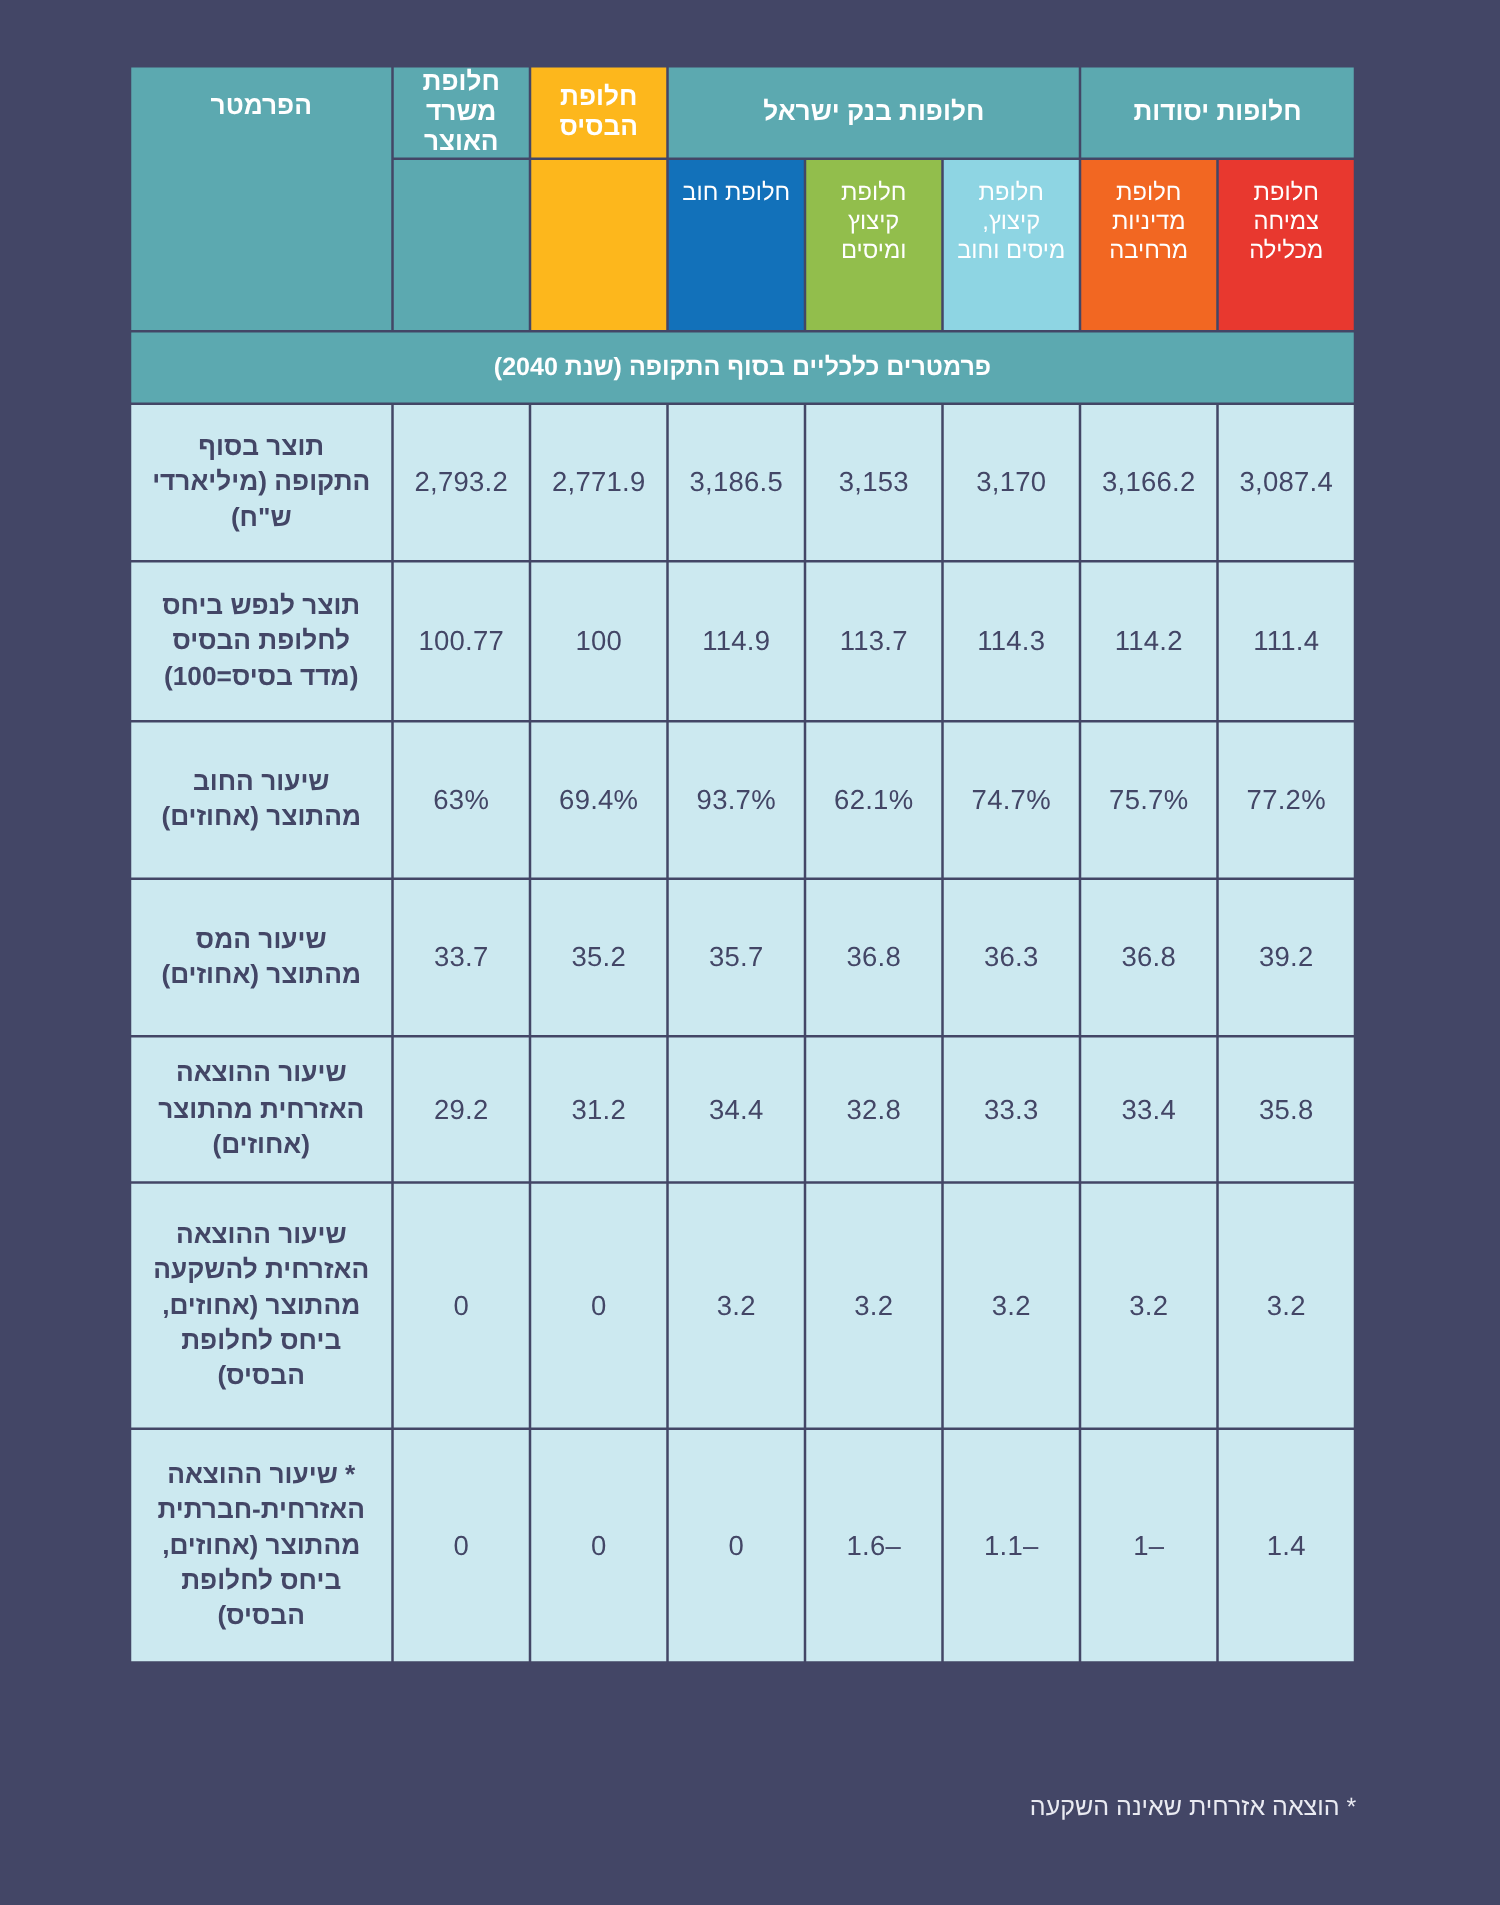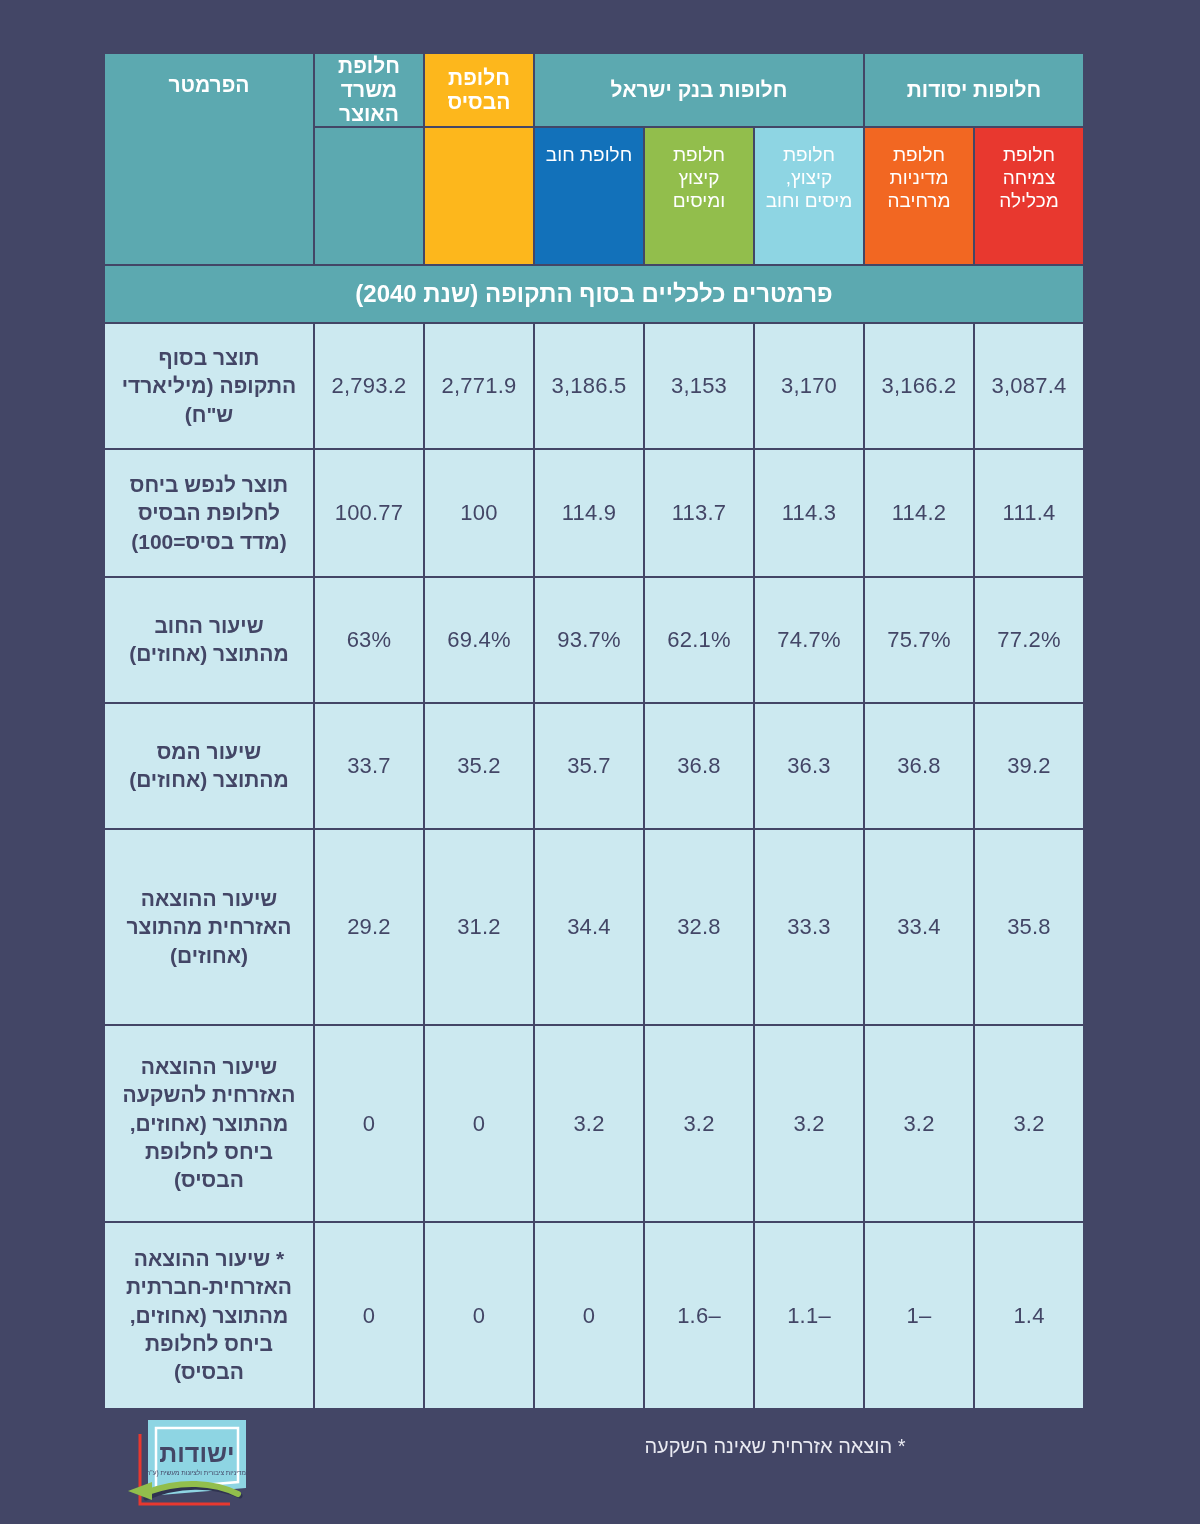--- a/index.html
+++ b/index.html
@@ -85,21 +85,21 @@
   .c-green  { background: #92BE4C; }
   .c-blue   { background: #1271BA; }
   .c-yellow { background: #FDB71C; }
   .c-teal   { background: #5CA9B0; }
 
   
   .section-banner {
     background: #5CA9B0;
     color: #ffffff;
     font-weight: bold;
-    font-size: 24px;
+    font-size: 20px;
     height: 56px;
   }
 
   
   .cell {
     background: #CCE9F0;
     color: #434666;
     font-size: 22px;
     font-weight: normal;
     letter-spacing: 0.2px;
@@ -112,39 +112,39 @@
     font-weight: bold;
     line-height: 1.35;
     padding: 10px 14px !important;
     text-align: center;
   }
 
   tr.r1 td { height: 124px; }
   tr.r2 td { height: 126px; }
   tr.r3 td { height: 124px; }
   tr.r4 td { height: 124px; }
-  tr.r5 td { height: 194px; }
+  tr.r5 td { height: 115px; }
   tr.r6 td { height: 195px; }
   tr.r7 td { height: 185px; }
 
   
   .footer {
     position: absolute;
     left: 0;
     top: 1406px;
     width: 1200px;
     height: 118px;
   }
 
   .notes {
     position: absolute;
     right: 115px;
     top: 22px;
     width: 620px;
-    text-align: center;
+    text-align: right;
     color: #E9EAF1;
     font-size: 20px;
     line-height: 1.85;
     direction: rtl;
   }
   .notes .src-strong { font-weight: bold; }
 
   
   .logo {
     position: absolute;
@@ -281,38 +281,20 @@
         <td class="cell">0</td>
         <td class="cell">0</td>
         <td class="rowlabel">* שיעור ההוצאה האזרחית-חברתית מהתוצר (אחוזים, ביחס לחלופת הבסיס)</td>
       </tr>
     </tbody>
       </table>
   </div>
 
   <div class="footer">
 
-    <div class="logo">
-      <svg width="170" height="105" viewBox="0 0 170 105" xmlns="http://www.w3.org/2000/svg">
-
-        <path d="M22 22 L22 92 L112 92" fill="none" stroke="#E8382F" stroke-width="3"></path>
-
-        <path d="M30 8 L128 8 L128 76 L30 84 Z" fill="#8ED5E3"></path>
-
-        <path d="M38 16 L120 16 L120 70 L38 77 Z" fill="none" stroke="#ffffff" stroke-width="2.5"></path>
-
-        <text x="79" y="50" text-anchor="middle" font-family="'Liberation Sans', sans-serif" font-size="25" font-weight="bold" fill="#434666" direction="rtl">ישודות</text>
-        <text x="79" y="63" text-anchor="middle" font-family="'Liberation Sans', sans-serif" font-size="6.5" fill="#434666" direction="rtl">למדיניות ציבורית ולציונות מעשית (ע"ר)</text>
-
-        <path d="M28 86 C60 72 95 72 122 84" fill="none" stroke="#2F3350" stroke-width="5" stroke-linecap="round"></path>
-
-        <path d="M30 80 C62 68 96 70 120 82" fill="none" stroke="#92BE4C" stroke-width="6" stroke-linecap="round"></path>
-        <polygon points="10,79 34,70 34,88" fill="#92BE4C"></polygon>
-      </svg>
-    </div>
 
     <div class="notes">
       <div>* הוצאה אזרחית שאינה השקעה</div>
     </div>
 
   </div>
 
 </div>
 
 </body></html>

